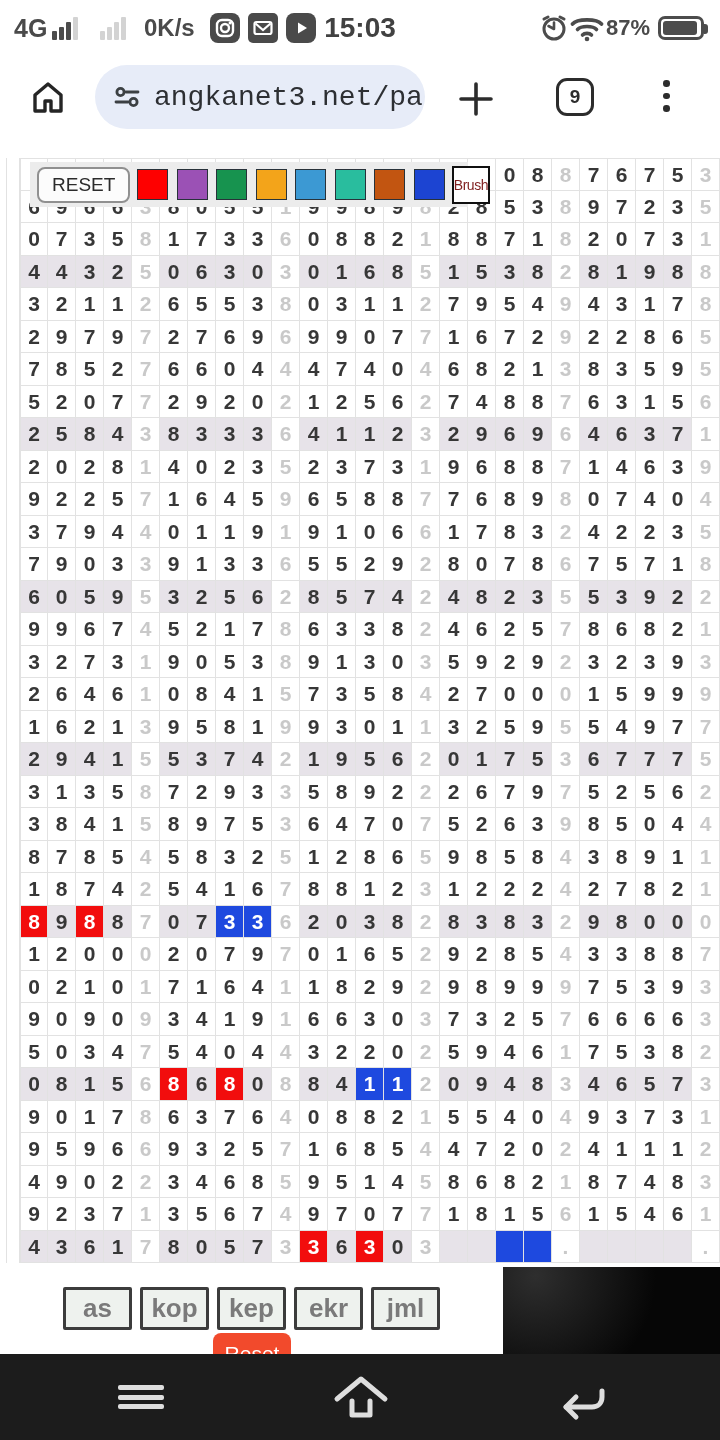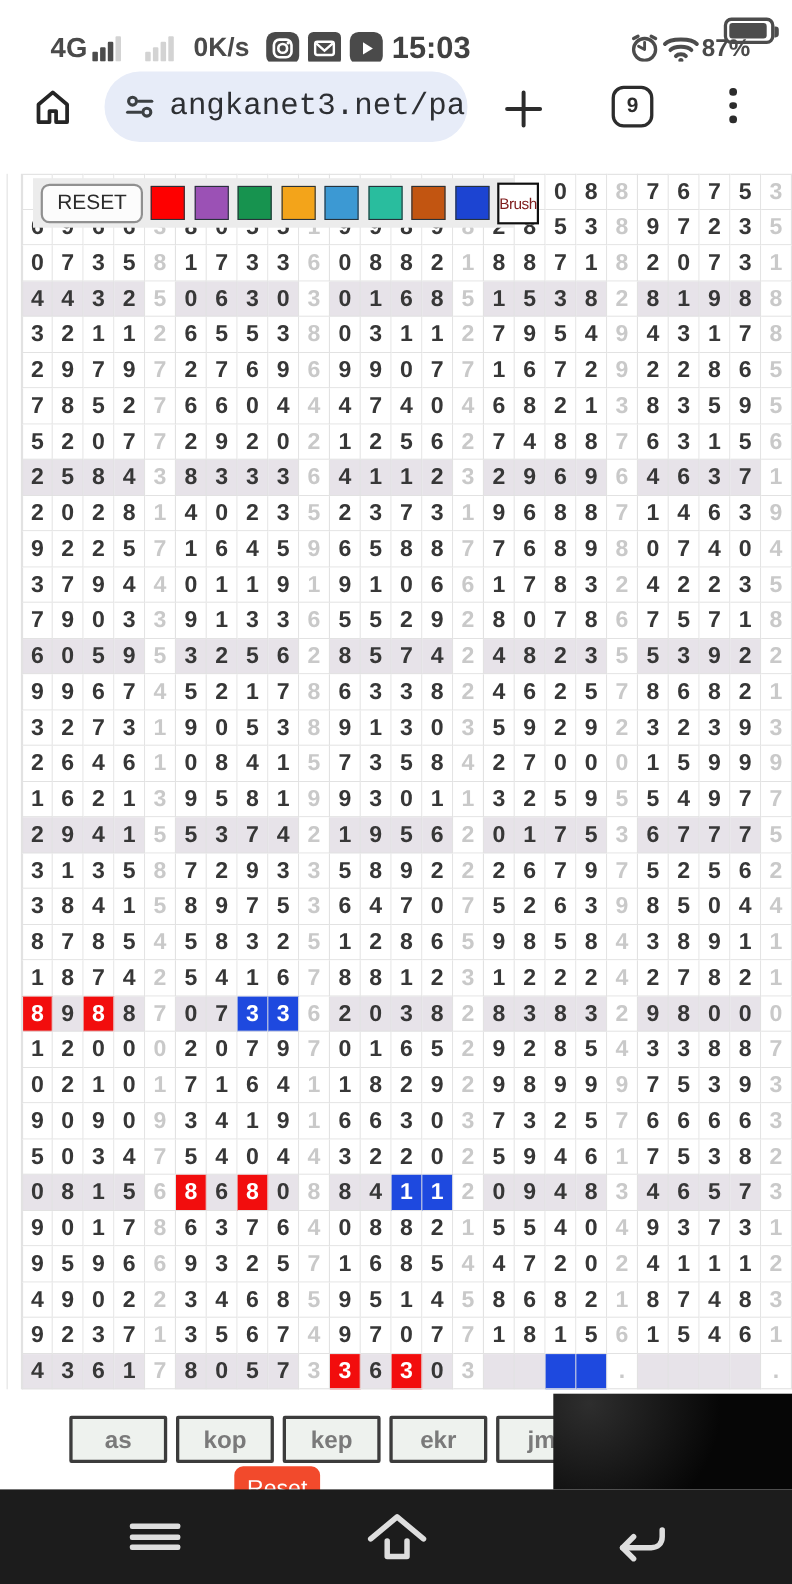--- a/index.html
+++ b/index.html
@@ -2,21 +2,21 @@
 <html><head>
 <meta charset="utf-8">
 <style>
   html,body{margin:0;padding:0;background:#888;}
   *{box-sizing:border-box;}
   .screen{position:relative;width:720px;height:1440px;background:#fff;overflow:hidden;
     font-family:"Liberation Sans",sans-serif;margin:0 auto;}
 
   
   .status-bar{position:absolute;left:0;top:0;width:720px;height:56px;background:#fff;color:#4a4a4a;}
-  .sb{position:absolute;top:16px;height:56px;display:flex;align-items:center;margin-left:32px;}
+  .sb{position:absolute;top:0;height:56px;display:flex;align-items:center;}
   .net-label{left:14px;font-size:25px;font-weight:700;}
   .bars{display:flex;align-items:flex-end;gap:2px;height:24px;}
   .bars i{display:block;width:5px;background:#4c4c4c;border-radius:1px;}
   .bars.dim i{background:#d3d3d3;}
   .bars i:nth-child(1){height:9px;}.bars i:nth-child(2){height:13px;}
   .bars i:nth-child(3){height:18px;}.bars i:nth-child(4){height:23px;}
   .bars.mixed i:nth-child(4){background:#d3d3d3;}
   .speed-label{left:144px;font-size:24px;font-weight:700;}
   .appicon{width:30px;height:30px;background:#4a4a4a;border-radius:8px;display:flex;align-items:center;justify-content:center;}
   .time-label{left:0;width:720px;justify-content:center;font-size:28px;font-weight:700;color:#414141;}
@@ -52,22 +52,22 @@
   .paint-toolbar{position:absolute;left:30px;top:162px;width:438px;height:45px;background:#ececec;z-index:3;
     display:flex;align-items:center;padding-left:7px;gap:7px;}
   .reset-btn{height:36px;padding:0 13px;background:#fcfcfc;border:2px solid #909090;border-radius:8px;
     font-size:19px;color:#2b2b2b;font-family:"Liberation Sans",sans-serif;}
   .swatch{width:31px;height:31px;border:1.5px solid #28323a;flex:0 0 auto;}
   .brush-btn{height:38px;width:41px;background:#fff;border:2.5px solid #101010;font-size:14px;color:#7f1d1d;
     padding:0;font-family:"Liberation Sans",sans-serif;letter-spacing:-0.5px;}
 
   
   .footer-buttons{position:absolute;left:63px;top:1287px;display:flex;gap:8px;z-index:2;}
-  .fbtn{width:89px;height:43px;background:#eef2ee;border:3px solid #3c3c3c;border-radius:2px;
-    font-size:22px;font-weight:700;color:#7a7a7a;font-family:"Liberation Sans",sans-serif;}
+  .fbtn{width:69px;height:43px;background:#eef2ee;border:3px solid #3c3c3c;border-radius:2px;
+    font-size:26px;font-weight:700;color:#7a7a7a;font-family:"Liberation Sans",sans-serif;}
   .reset2-btn{position:absolute;left:213px;top:1333px;width:78px;height:40px;background:#f24a2c;border:none;
     border-radius:8px;color:#fff;font-size:21px;z-index:2;font-family:"Liberation Sans",sans-serif;padding-top:2px;}
   .ad-box{position:absolute;left:503px;top:1267px;width:217px;height:87px;z-index:2;
     background:radial-gradient(circle at 15% 10%,#2e2e2e,#060606 60%);}
 
   
   .nav-bar{position:absolute;left:0;top:1354px;width:720px;height:86px;background:#1c1c1c;z-index:9;}
   .nav-item{position:absolute;top:0;width:120px;height:86px;display:flex;align-items:center;justify-content:center;}
   .hamburger i{display:block;width:46px;height:5px;background:#dedede;border-radius:2px;margin:4.5px 0;}
 

